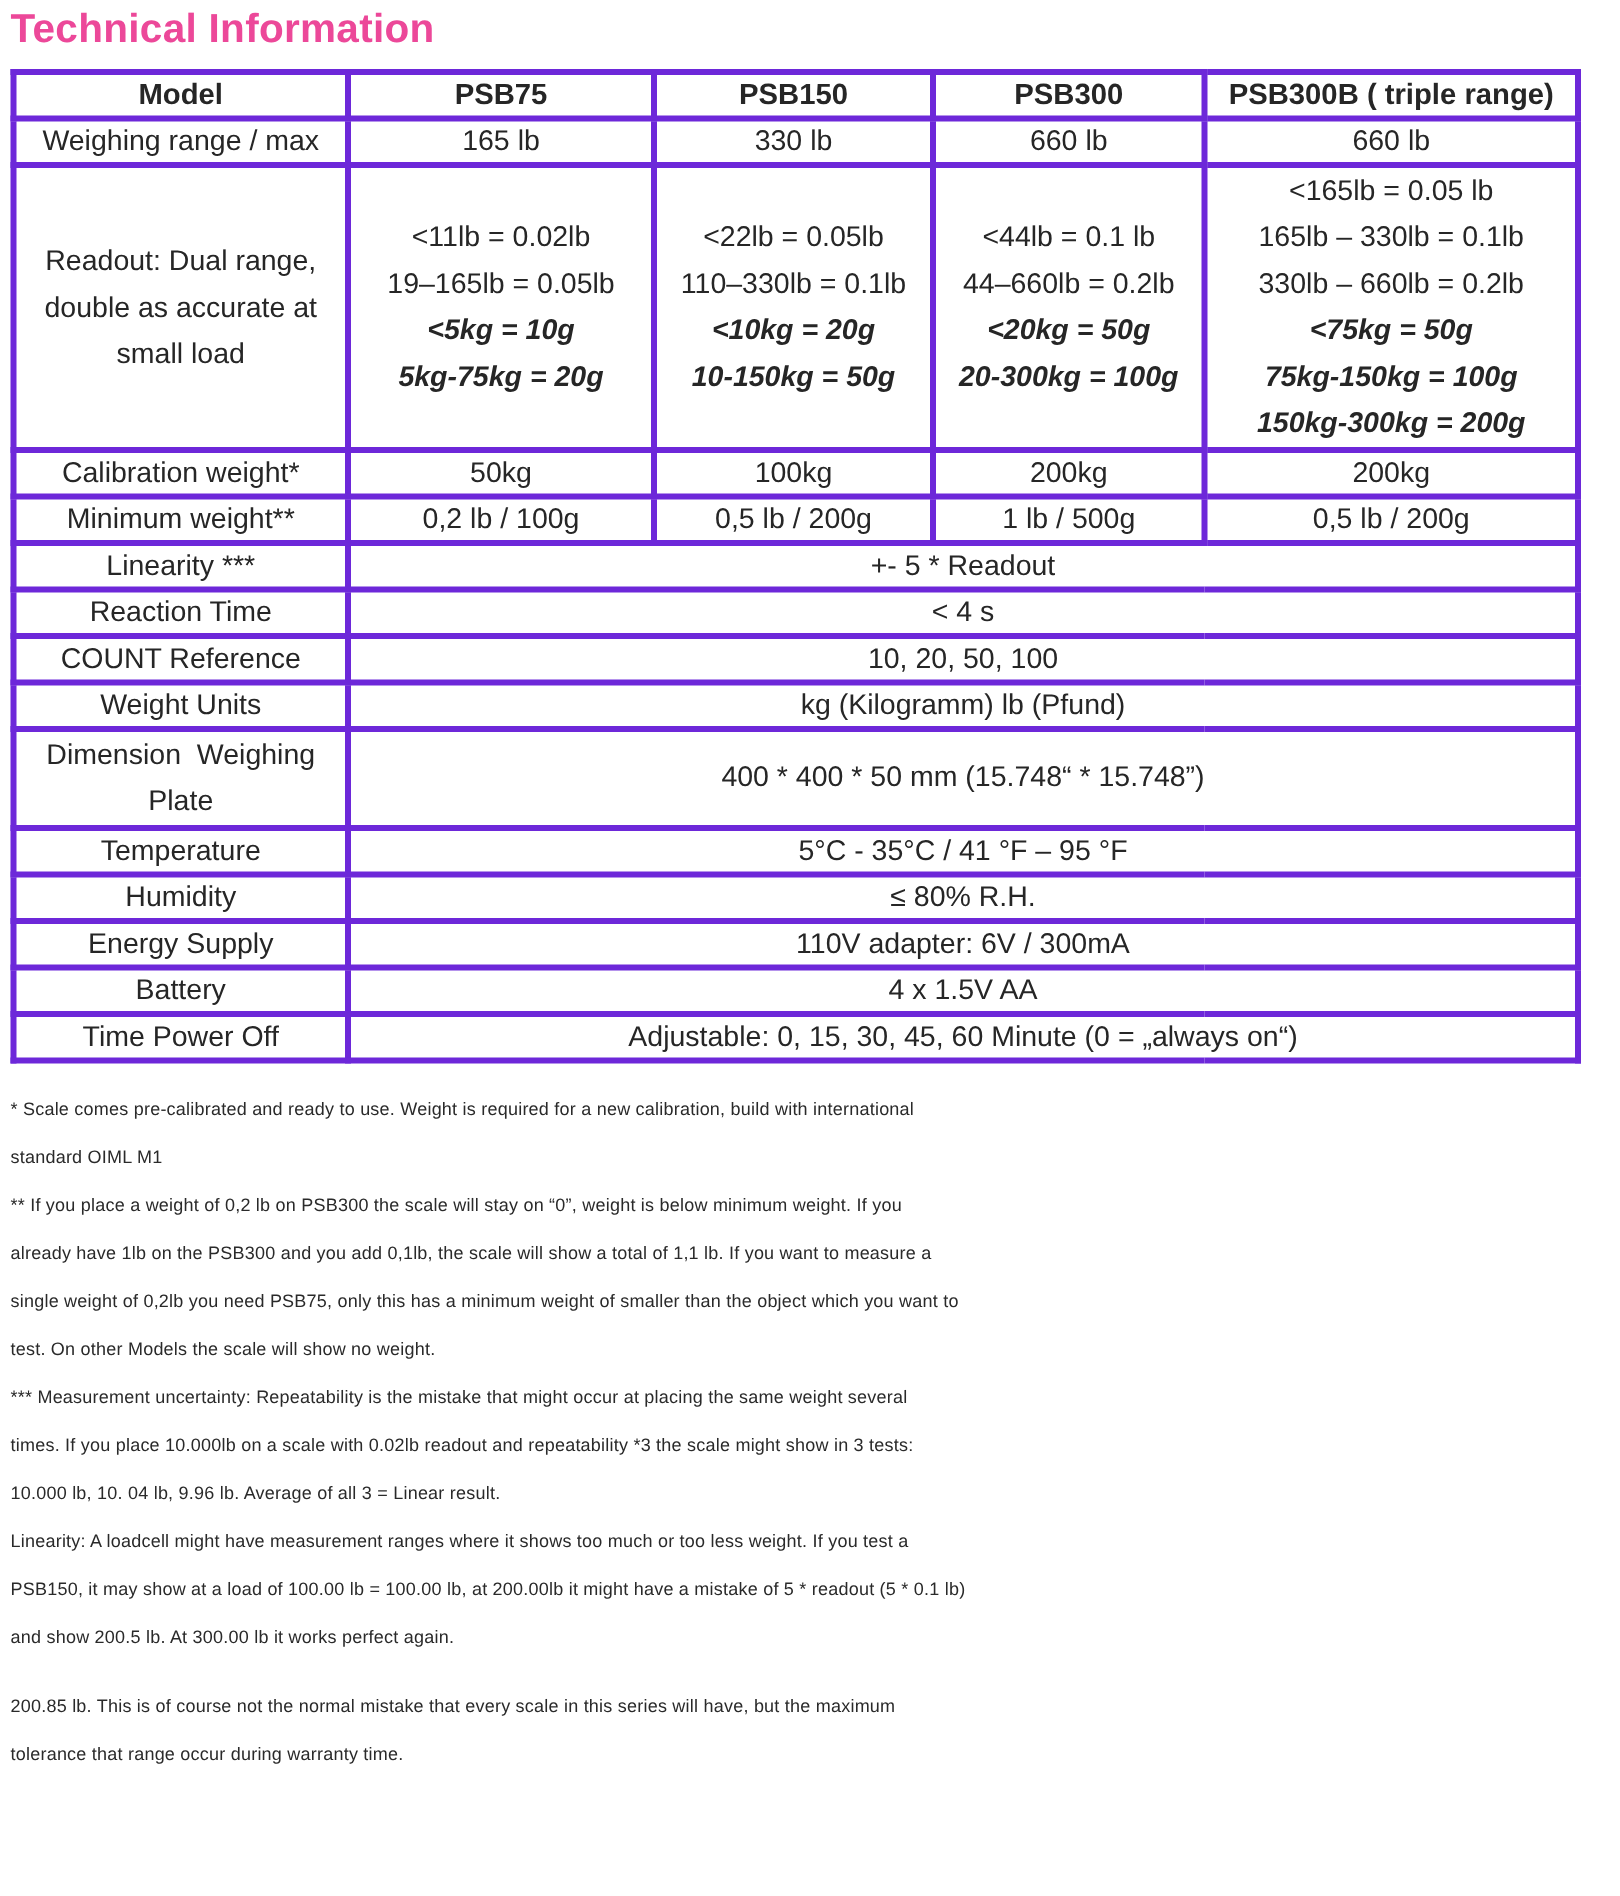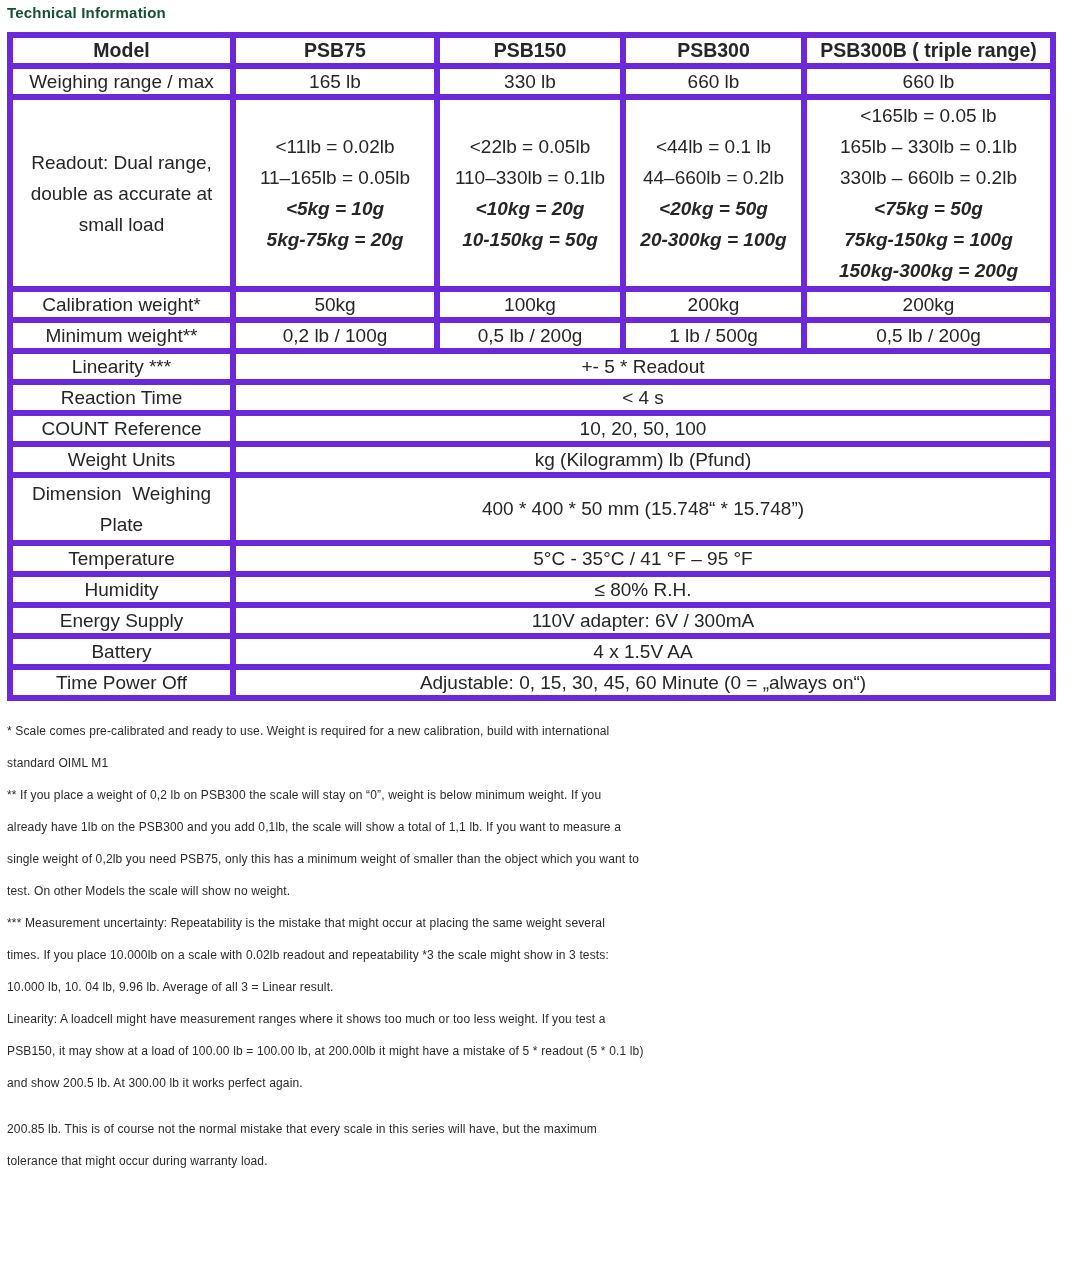--- a/index.html
+++ b/index.html
@@ -6,30 +6,30 @@
   html, body { margin: 0; padding: 0; }
   body {
     width: 1080px; height: 1264px;
     background: #ffffff;
     color: #262626;
     font-family: "Liberation Sans", sans-serif;
     overflow: hidden;
   }
   .page { padding: 4px 7px 0 7px; }
   .title {
-    font-size: 15px; font-weight: 700; color: #14532d;
+    font-size: 27px; font-weight: 700; color: #ec4899;
     margin: 0 0 11px 0; letter-spacing: 0.2px;
   }
   table.spec {
     border-collapse: collapse; table-layout: fixed;
     width: 1043px;
     border: 3px solid #2e2e2e;
   }
   .spec td {
-    border: 6px solid #6d28d9;
+    border: 4px solid #6d28d9;
     text-align: center; vertical-align: middle;
     font-size: 19px; padding: 0 4px; overflow: hidden;
   }
   .spec td.b { font-weight: 700; font-size: 19.5px; }
   .spec tr.hrow td { height: 31px; }
   .spec tr.readout-row td { height: 163px; }
   .spec tr.dim-row td { height: 61px; }
   .line { line-height: 31px; white-space: pre; }
   .it { font-style: italic; font-weight: bold; }
   .foot { margin-top: 14px; font-size: 12px; color: #2a2a2a; letter-spacing: 0.15px; }
@@ -70,21 +70,21 @@
     </tr>
 
     <tr class="readout-row">
       <td>
         <div class="line">Readout: Dual range,</div>
         <div class="line">double as accurate at</div>
         <div class="line">small load</div>
       </td>
       <td>
         <div class="line">&lt;11lb = 0.02lb</div>
-        <div class="line">11–165lb = 0.05lb</div>
+        <div class="line">19–165lb = 0.05lb</div>
         <div class="line it">&lt;5kg = 10g</div>
         <div class="line it">5kg-75kg = 20g</div>
       </td>
       <td>
         <div class="line">&lt;22lb = 0.05lb</div>
         <div class="line">110–330lb = 0.1lb</div>
         <div class="line it">&lt;10kg = 20g</div>
         <div class="line it">10-150kg = 50g</div>
       </td>
       <td>
@@ -192,17 +192,17 @@
       <span class="fline">10.000 lb, 10. 04 lb, 9.96 lb. Average of all 3 = Linear result.</span>
     </p>
     <p>
       <span class="fline">Linearity: A loadcell might have measurement ranges where it shows too much or too less weight. If you test a</span><br>
       <span class="fline">PSB150, it may show at a load of 100.00 lb = 100.00 lb, at 200.00lb it might have a mistake of 5 * readout (5 * 0.1 lb)</span><br>
       <span class="fline">and show 200.5 lb. At 300.00 lb it works perfect again.</span>
     </p>
     <p>
       <br>
       <span class="fline">200.85 lb. This is of course not the normal mistake that every scale in this series will have, but the maximum</span><br>
-      <span class="fline">tolerance that might occur during warranty load.</span>
+      <span class="fline">tolerance that range occur during warranty time.</span>
     </p>
   </div>
 
 </div>
 
 </body></html>

